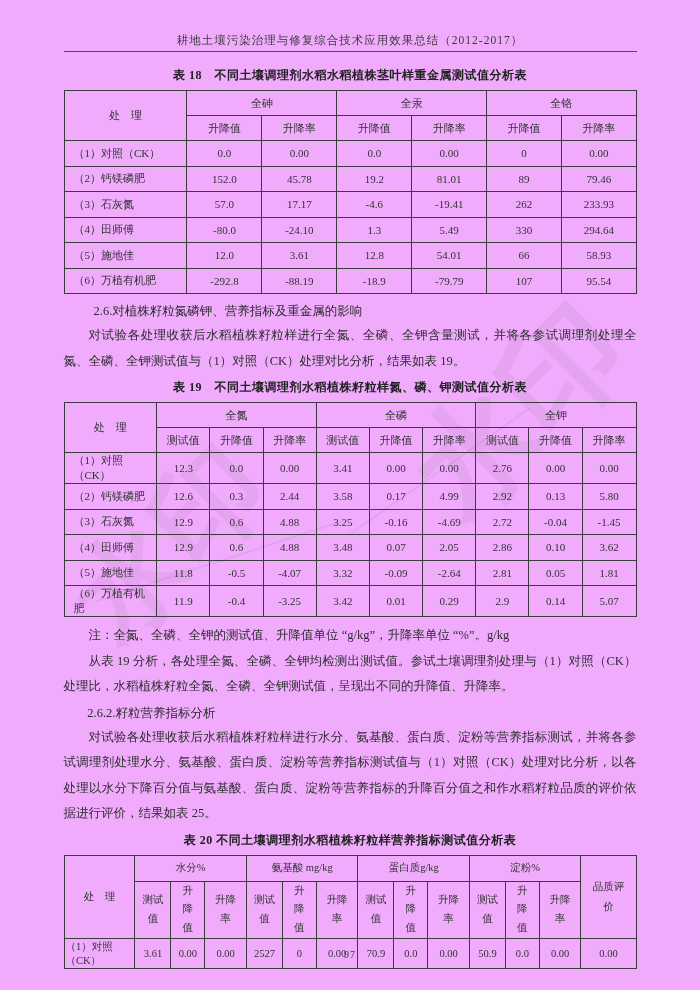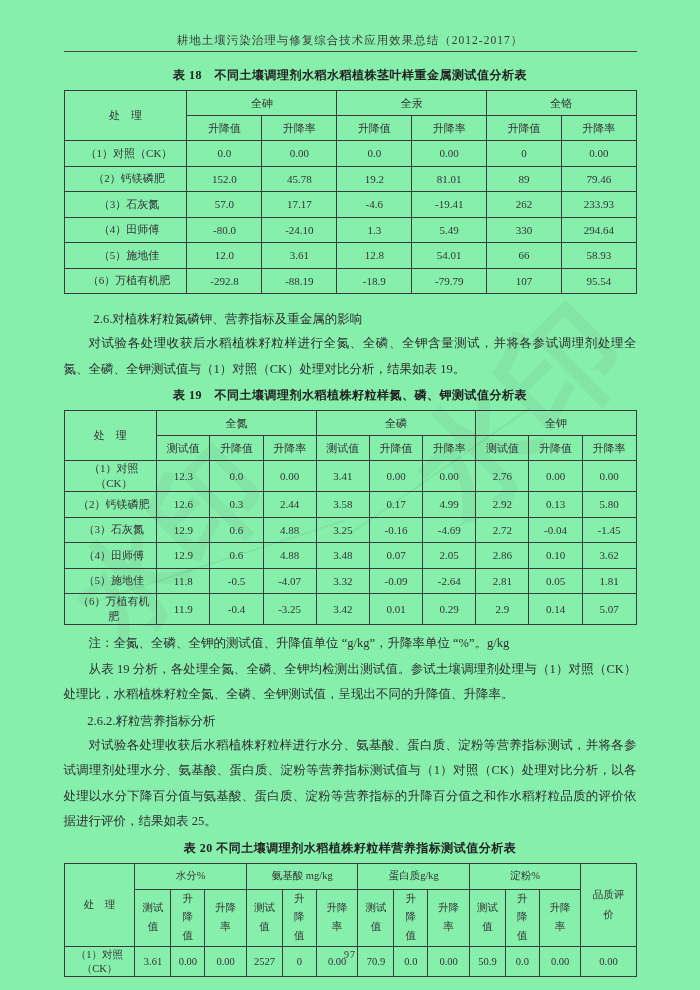--- a/index.html
+++ b/index.html
@@ -1,20 +1,20 @@
 <!DOCTYPE html>
 <html><head>
 <meta charset="utf-8">
 <style>
   html,body{margin:0;padding:0;background:#e8e8e8;}
   .page{
     position:relative;
     width:700px;height:990px;
     margin:0 auto;
-    background:#86efac;
+    background:#f0abfc;
     overflow:hidden;
     font-family:"Liberation Serif","DejaVu Serif",serif;
     color:#2b2b2b;
     box-sizing:border-box;
   }
   
   .running-head-wrap{
     width:573px;margin:0 auto;
     padding-top:33px;
     border-bottom:1.5px solid #4a4a4a;
@@ -37,37 +37,37 @@
   table{border-width:1.5px;}
   th,td{
     text-align:center;vertical-align:middle;
     font-weight:normal;
     font-size:11px;color:#333;
     padding:0 2px;
     overflow:hidden;
   }
   .t-std th{height:24px;}
   .t-std td{height:24.5px;}
-  td.c-label,.t-std td:first-child{text-align:center;padding-left:9px;}
+  td.c-label,.t-std td:first-child{text-align:left;padding-left:9px;}
   
   .t20 th,.t20 td{font-size:10.5px;padding:0 1px;margin-top:29px;}
   .t20 .group-row th{height:25px;}
   .t20 .sub-row th{height:46px;line-height:1.8;}
   .t20 td{height:29px;}
   .t20 .sub-row th{word-break:break-all;padding:0 6px;}
   .t20 th.quality{word-break:break-all;padding:0 10px;line-height:1.9;}
   
   .para{
     font-size:12.5px;line-height:25.5px;color:#2e2e2e;
     text-align:justify;text-justify:inter-ideograph;
     margin:0;
   }
   .indent{text-indent:2em;}
   .heading{font-size:12.5px;line-height:23px;margin:0;color:#2c2c2c;}
-  .h26{padding-left:2.4em;margin-top:14px;}
+  .h26{padding-left:2.4em;margin-top:6px;}
   .h261{padding-left:1.9em;margin-top:2px;}
   .h262{padding-left:1.9em;margin-top:2px;}
   .page-number{
     position:absolute;left:0;right:0;bottom:30px;
     text-align:center;font-size:10px;color:#3d3d3d;letter-spacing:1px;
   }
   
   .wm{
     position:absolute;
     font-weight:bold;

